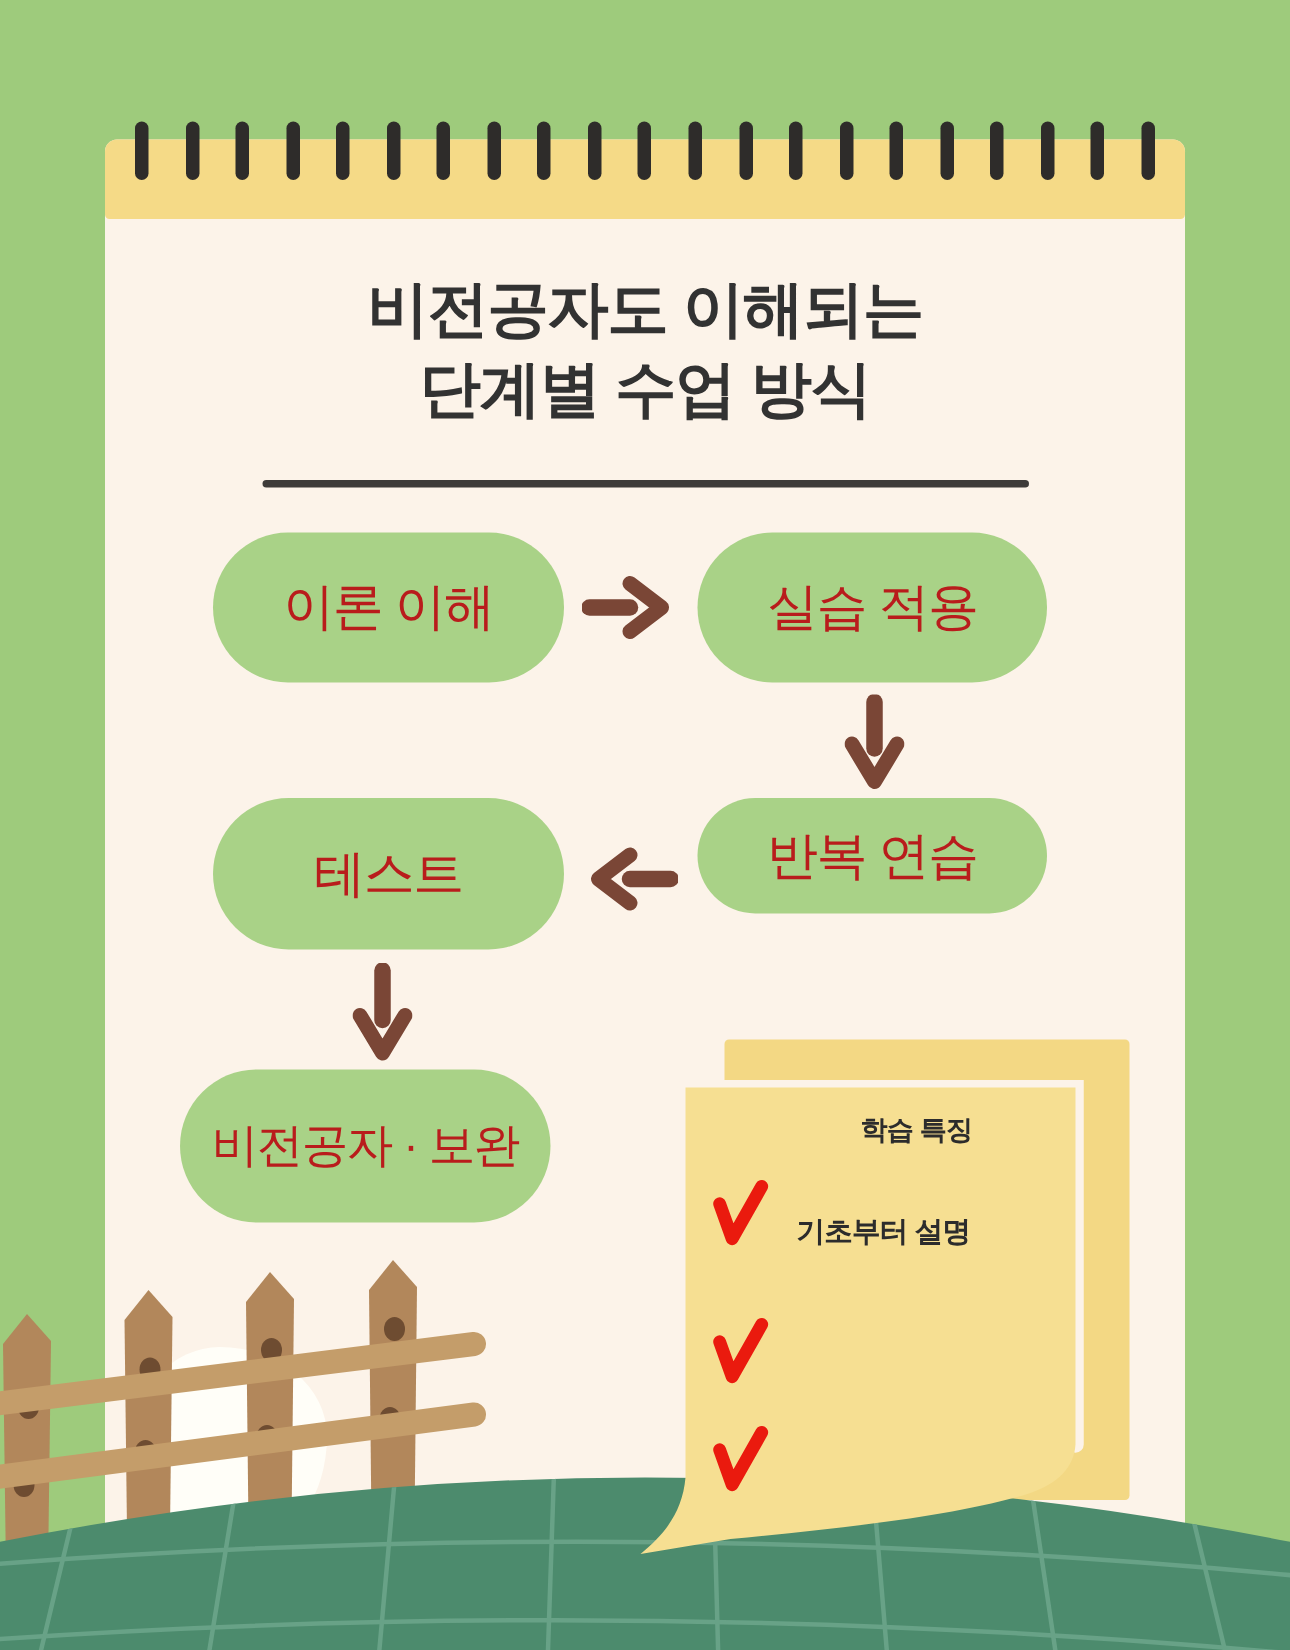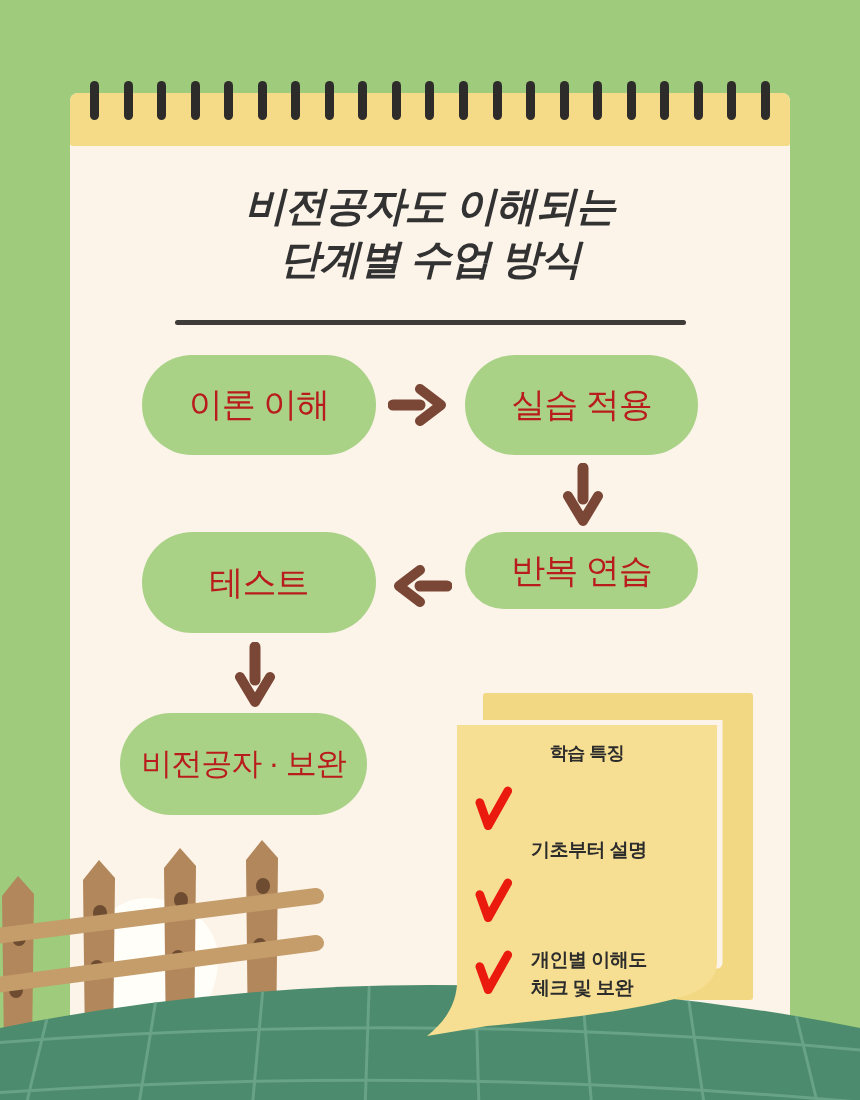--- a/index.html
+++ b/index.html
@@ -9,21 +9,21 @@
   
   .paper{position:absolute;left:70px;top:93px;width:720px;height:930px;
          background:#fcf3e9;border-radius:8px 8px 6px 6px;}
   .band{position:absolute;left:70px;top:93px;width:720px;height:53px;
         background:#f5da87;border-radius:8px 8px 3px 3px;}
   .spiral{position:absolute;left:90px;top:81px;width:680px;height:39px;
           display:flex;justify-content:space-between;}
   .pin{width:9px;height:39px;background:#2e2c2a;border-radius:5px;}
 
   .main-title{position:absolute;left:70px;top:180px;width:720px;text-align:center;
-              font-size:41px;line-height:53px;font-weight:800;letter-spacing:-1px;color:#323232;font-style:italic;}
+              font-size:41px;line-height:53px;font-weight:800;letter-spacing:-1px;color:#323232;}
   .divider{position:absolute;left:175px;top:320px;width:511px;height:5px;
            background:#3e3b39;border-radius:3px;}
 
   
   .pill{position:absolute;background:#a9d287;border-radius:52px;
         display:flex;align-items:center;justify-content:center;
         font-weight:400;color:#b91c1c;font-size:34px;letter-spacing:-1px;}
   .pill-1{left:142px;top:355px;width:234px;height:100px;}
   .pill-2{left:465px;top:355px;width:233px;height:100px;}
   .pill-3{left:465px;top:532px;width:233px;height:77px;}
@@ -38,28 +38,28 @@
         border-radius:45% 55% 40% 60% / 50% 45% 55% 50%;}
   .fence{position:absolute;left:-6px;top:838px;}
   .hill{position:absolute;left:0;top:955px;}
 
   
   .note-back{position:absolute;left:483px;top:693px;width:270px;height:307px;
              background:#f3d884;border-radius:3px;}
   .note-front{position:absolute;left:425px;top:720px;width:300px;height:325px;}
   .note-front svg{position:absolute;left:0;top:0;}
   .note-title{position:absolute;left:32px;top:21px;width:260px;text-align:center;
-              font-size:18px;font-weight:700;color:#2c2c2c;letter-spacing:-0.5px;}
+              font-size:18px;font-weight:700;color:#2c2c2c;letter-spacing:-0.5px;padding-left:24px;}
   .note-check{position:absolute;left:49px;width:38px;height:48px;}
   .check-1{top:64px;transform:rotate(4deg);}
   .check-2{top:156px;transform:rotate(4deg);}
   .check-3{top:228px;transform:rotate(4deg);}
   .note-text{position:absolute;left:106px;width:185px;font-size:19px;line-height:28px;
              font-weight:700;color:#2c2c2c;letter-spacing:-0.5px;}
-  .text-1{top:88px;margin-top:28px;}
+  .text-1{top:88px;}
   .text-2{top:171px;}
   .text-3{top:226px;}
 </style>
 </head>
 <body>
 
 <div class="stage">
 
   <div class="paper"></div>
   <div class="band"></div>
@@ -203,19 +203,15 @@
       <svg width="38" height="48" viewBox="0 0 42 50">
         <path d="M6 20 L17 45 L36 5" stroke="#ea1a0e" stroke-width="9.5" stroke-linecap="round" stroke-linejoin="round" fill="none"></path>
       </svg>
     </div>
 
     <div class="note-check check-3">
       <svg width="38" height="48" viewBox="0 0 42 50">
         <path d="M6 20 L17 45 L36 5" stroke="#ea1a0e" stroke-width="9.5" stroke-linecap="round" stroke-linejoin="round" fill="none"></path>
       </svg>
     </div>
-    <div class="note-text text-3">
-      <div>개인별 이해도</div>
-      <div>체크 및 보완</div>
-    </div>
   </div>
 
 </div>
 
 </body></html>

